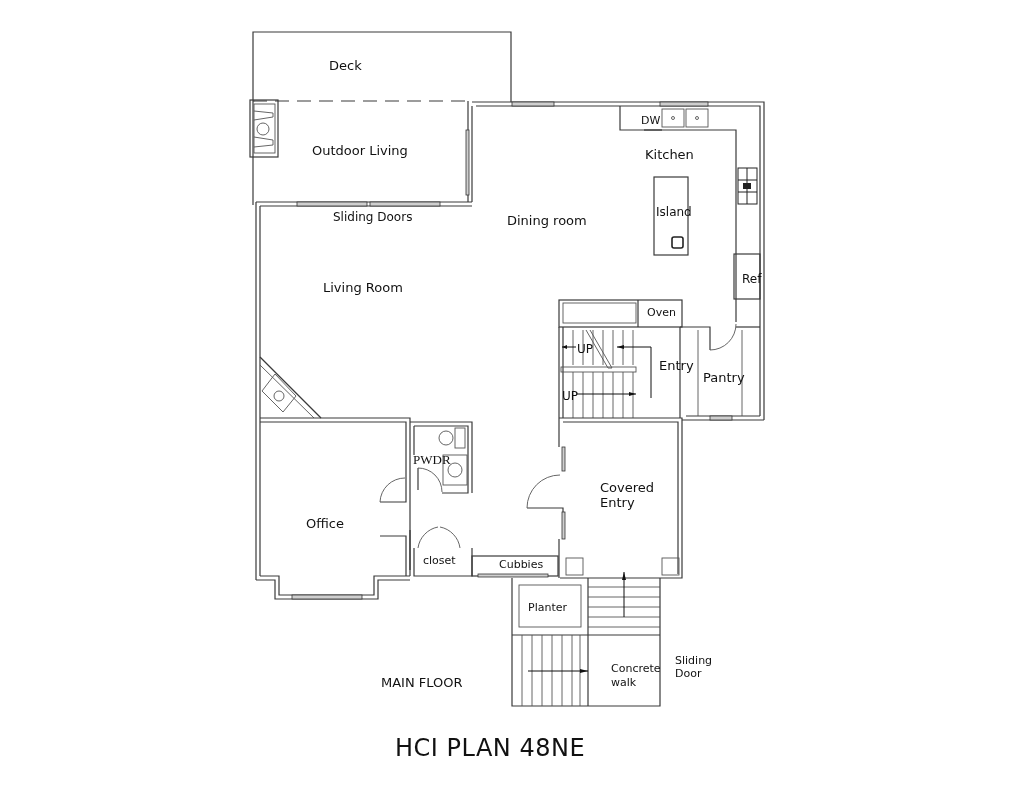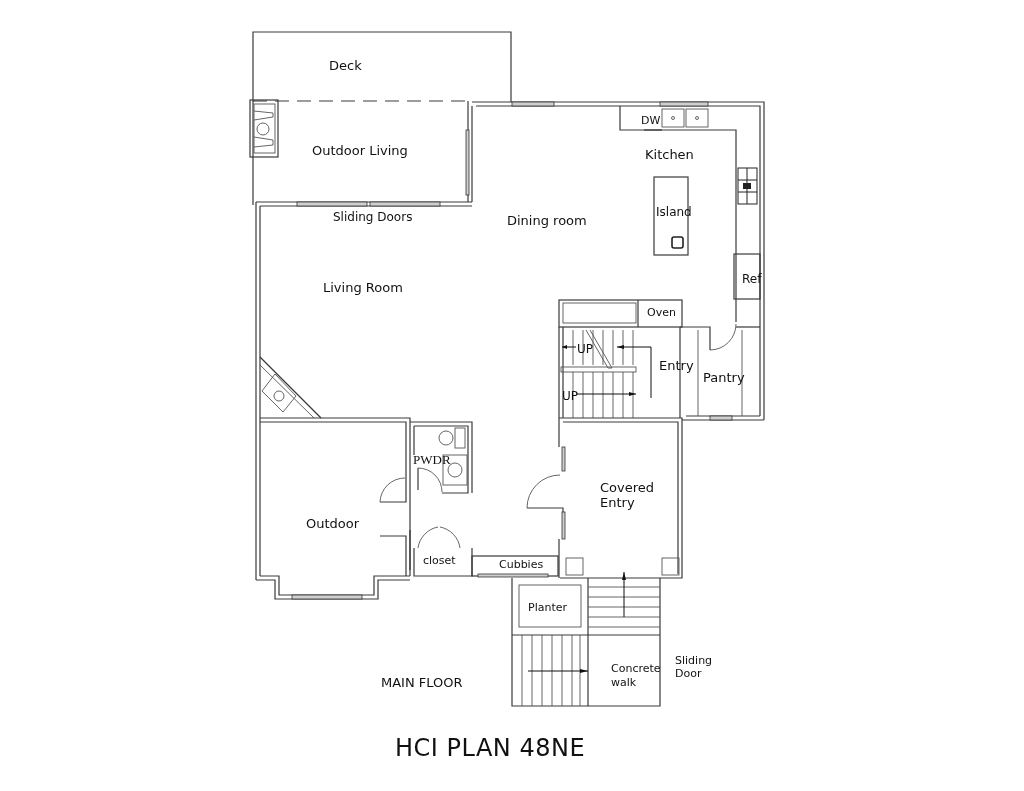--- a/index.html
+++ b/index.html
@@ -197,21 +197,21 @@
 <span class="lbl s10" style="left:656px;top:205px;">Island</span>
 <span class="lbl s11" style="left:641px;top:114px;">DW</span>
 <span class="lbl s10" style="left:742px;top:272px;">Ref</span>
 <span class="lbl s11" style="left:647px;top:306px;">Oven</span>
 <span class="lbl s13" style="left:323px;top:280px;">Living Room</span>
 <span class="lbl s13" style="left:659px;top:358px;">Entry</span>
 <span class="lbl s13" style="left:703px;top:370px;">Pantry</span>
 <span class="lbl s10" style="left:577px;top:342px;">UP</span>
 <span class="lbl s10" style="left:562px;top:389px;">UP</span>
 <span class="lbl s13" style="left:413px;top:452px;font-family:Liberation Serif, serif;">PWDR</span>
-<span class="lbl s13" style="left:306px;top:516px;">Outdoor</span>
+<span class="lbl s13" style="left:306px;top:516px;">Office</span>
 <span class="lbl s11" style="left:423px;top:554px;">closet</span>
 <span class="lbl s11" style="left:499px;top:558px;">Cubbies</span>
 <span class="lbl s13" style="left:600px;top:480px;">Covered</span>
 <span class="lbl s13" style="left:600px;top:495px;">Entry</span>
 <span class="lbl s11" style="left:528px;top:601px;">Planter</span>
 <span class="lbl s11" style="left:611px;top:662px;">Concrete</span>
 <span class="lbl s11" style="left:611px;top:676px;">walk</span>
 <span class="lbl s11" style="left:675px;top:654px;">Sliding</span>
 <span class="lbl s11" style="left:675px;top:667px;">Door</span>
 <span class="lbl s13" style="left:381px;top:675px;">MAIN FLOOR</span>

